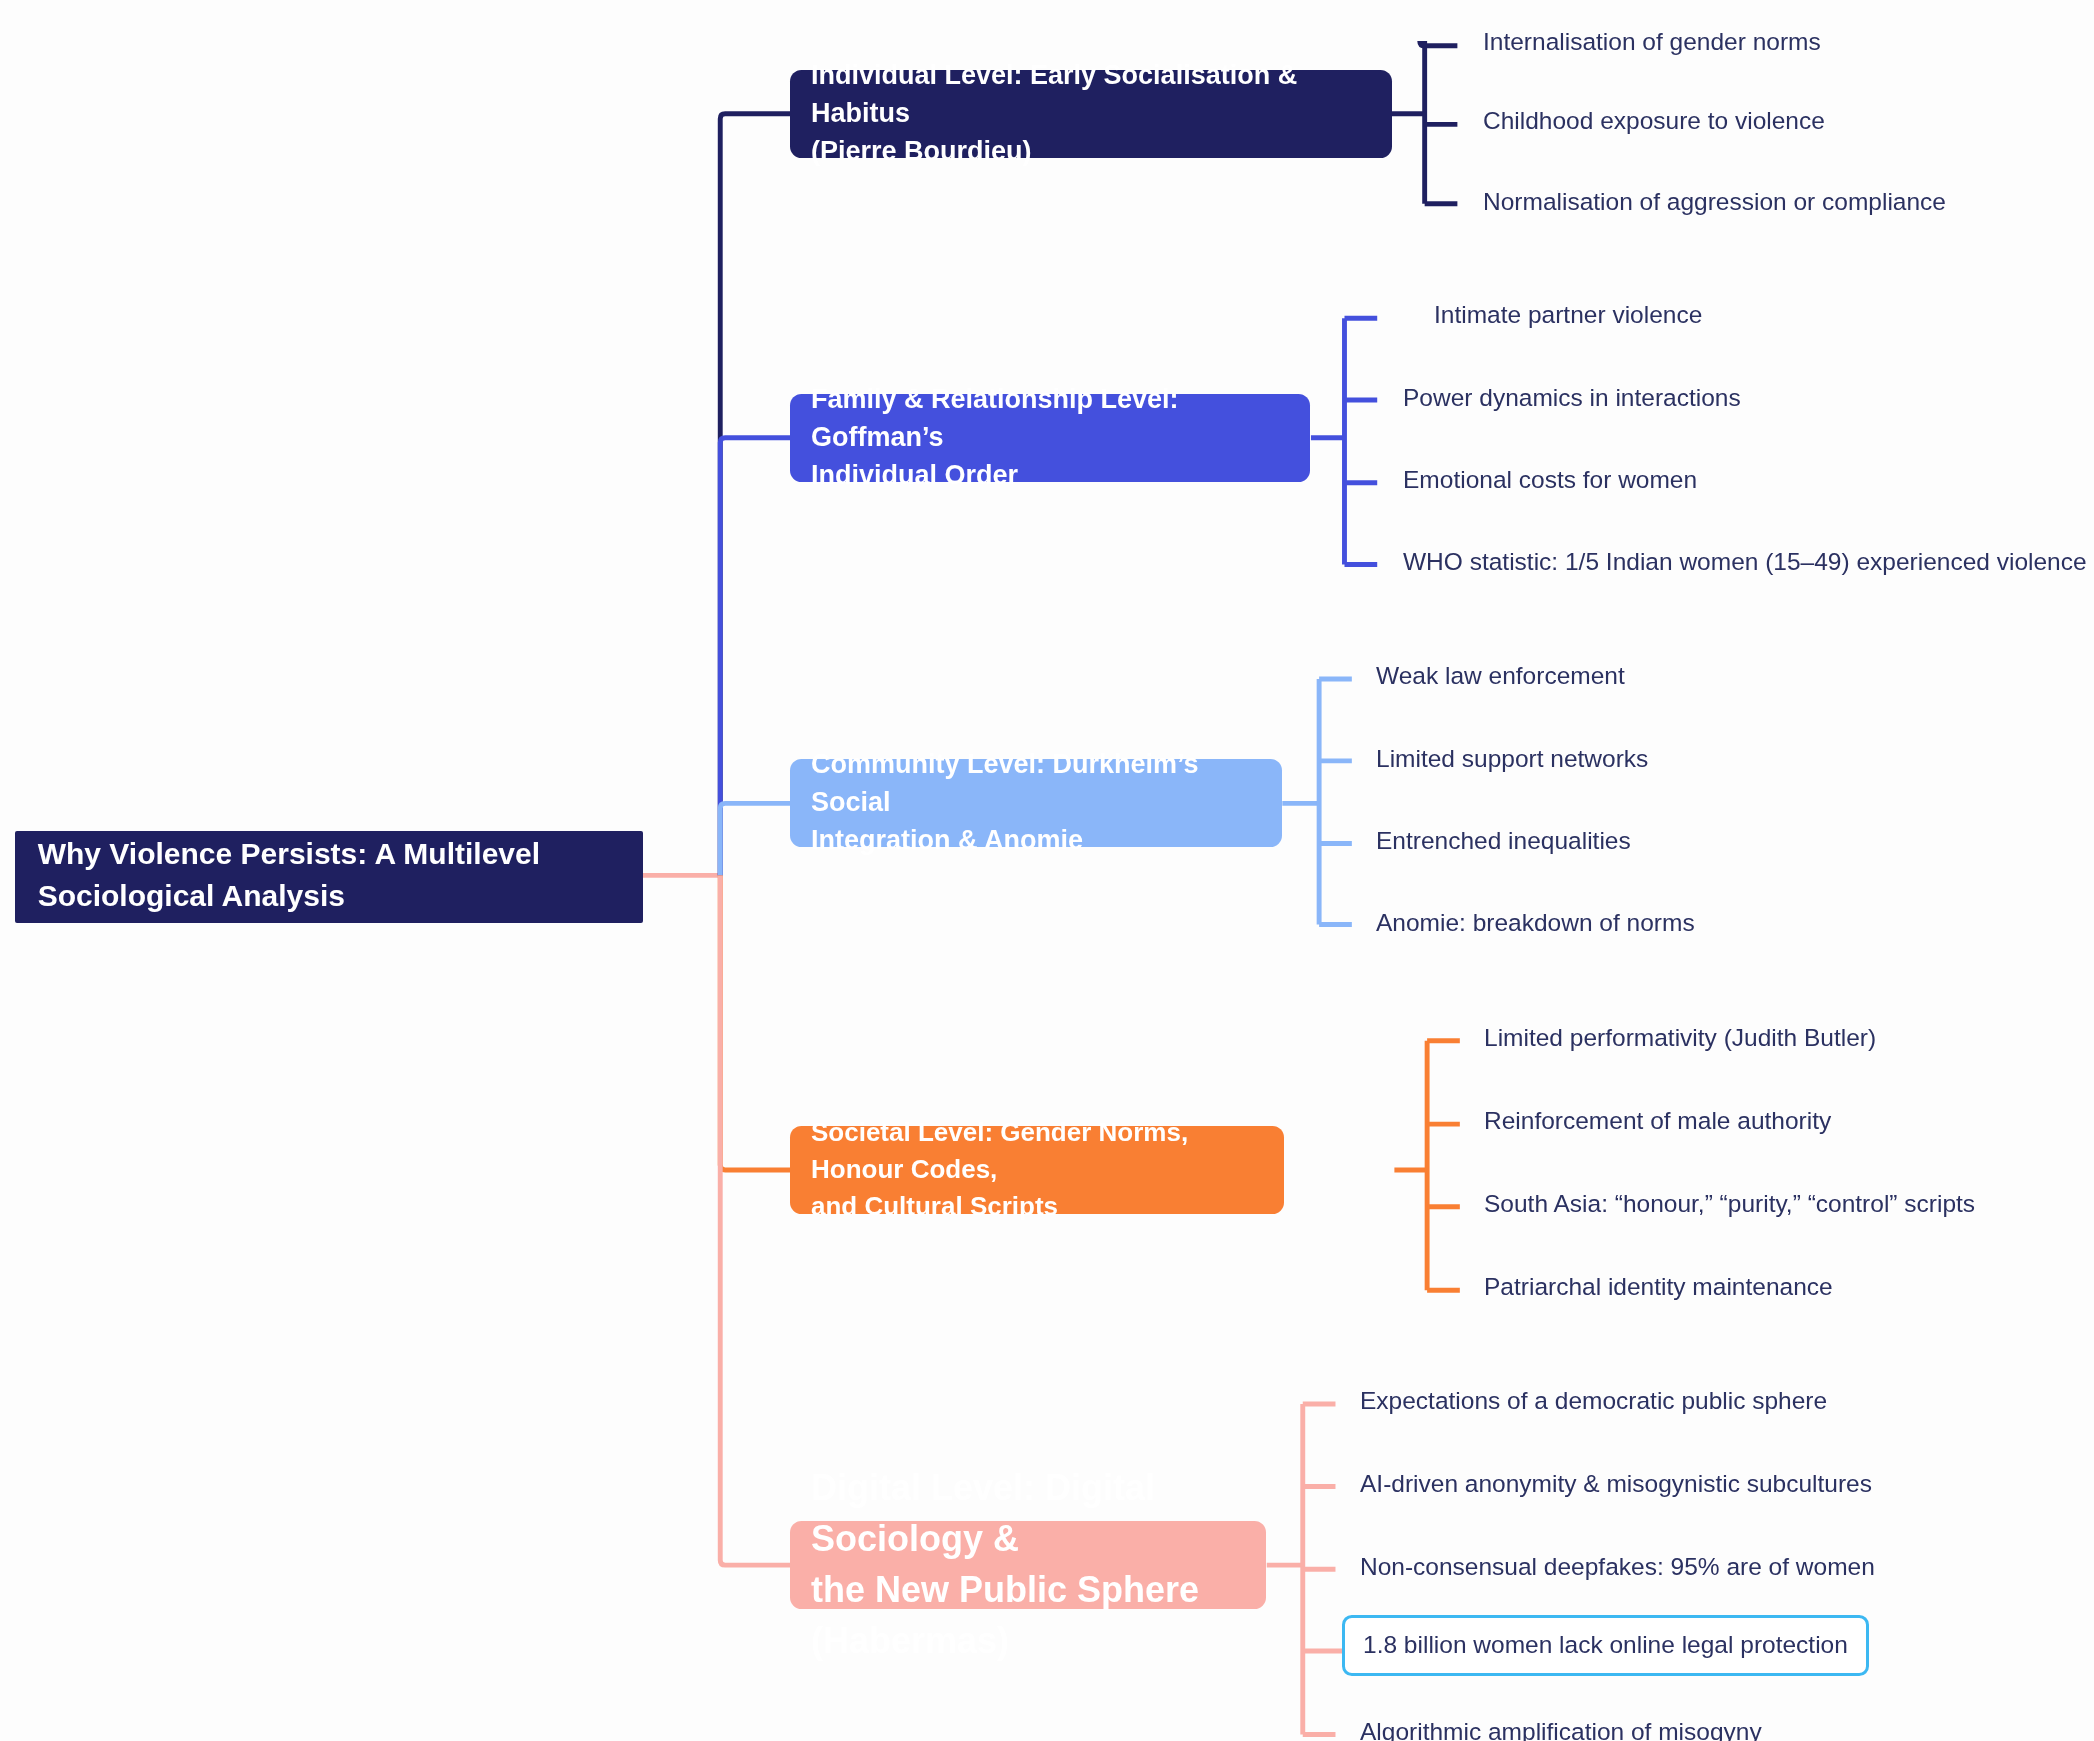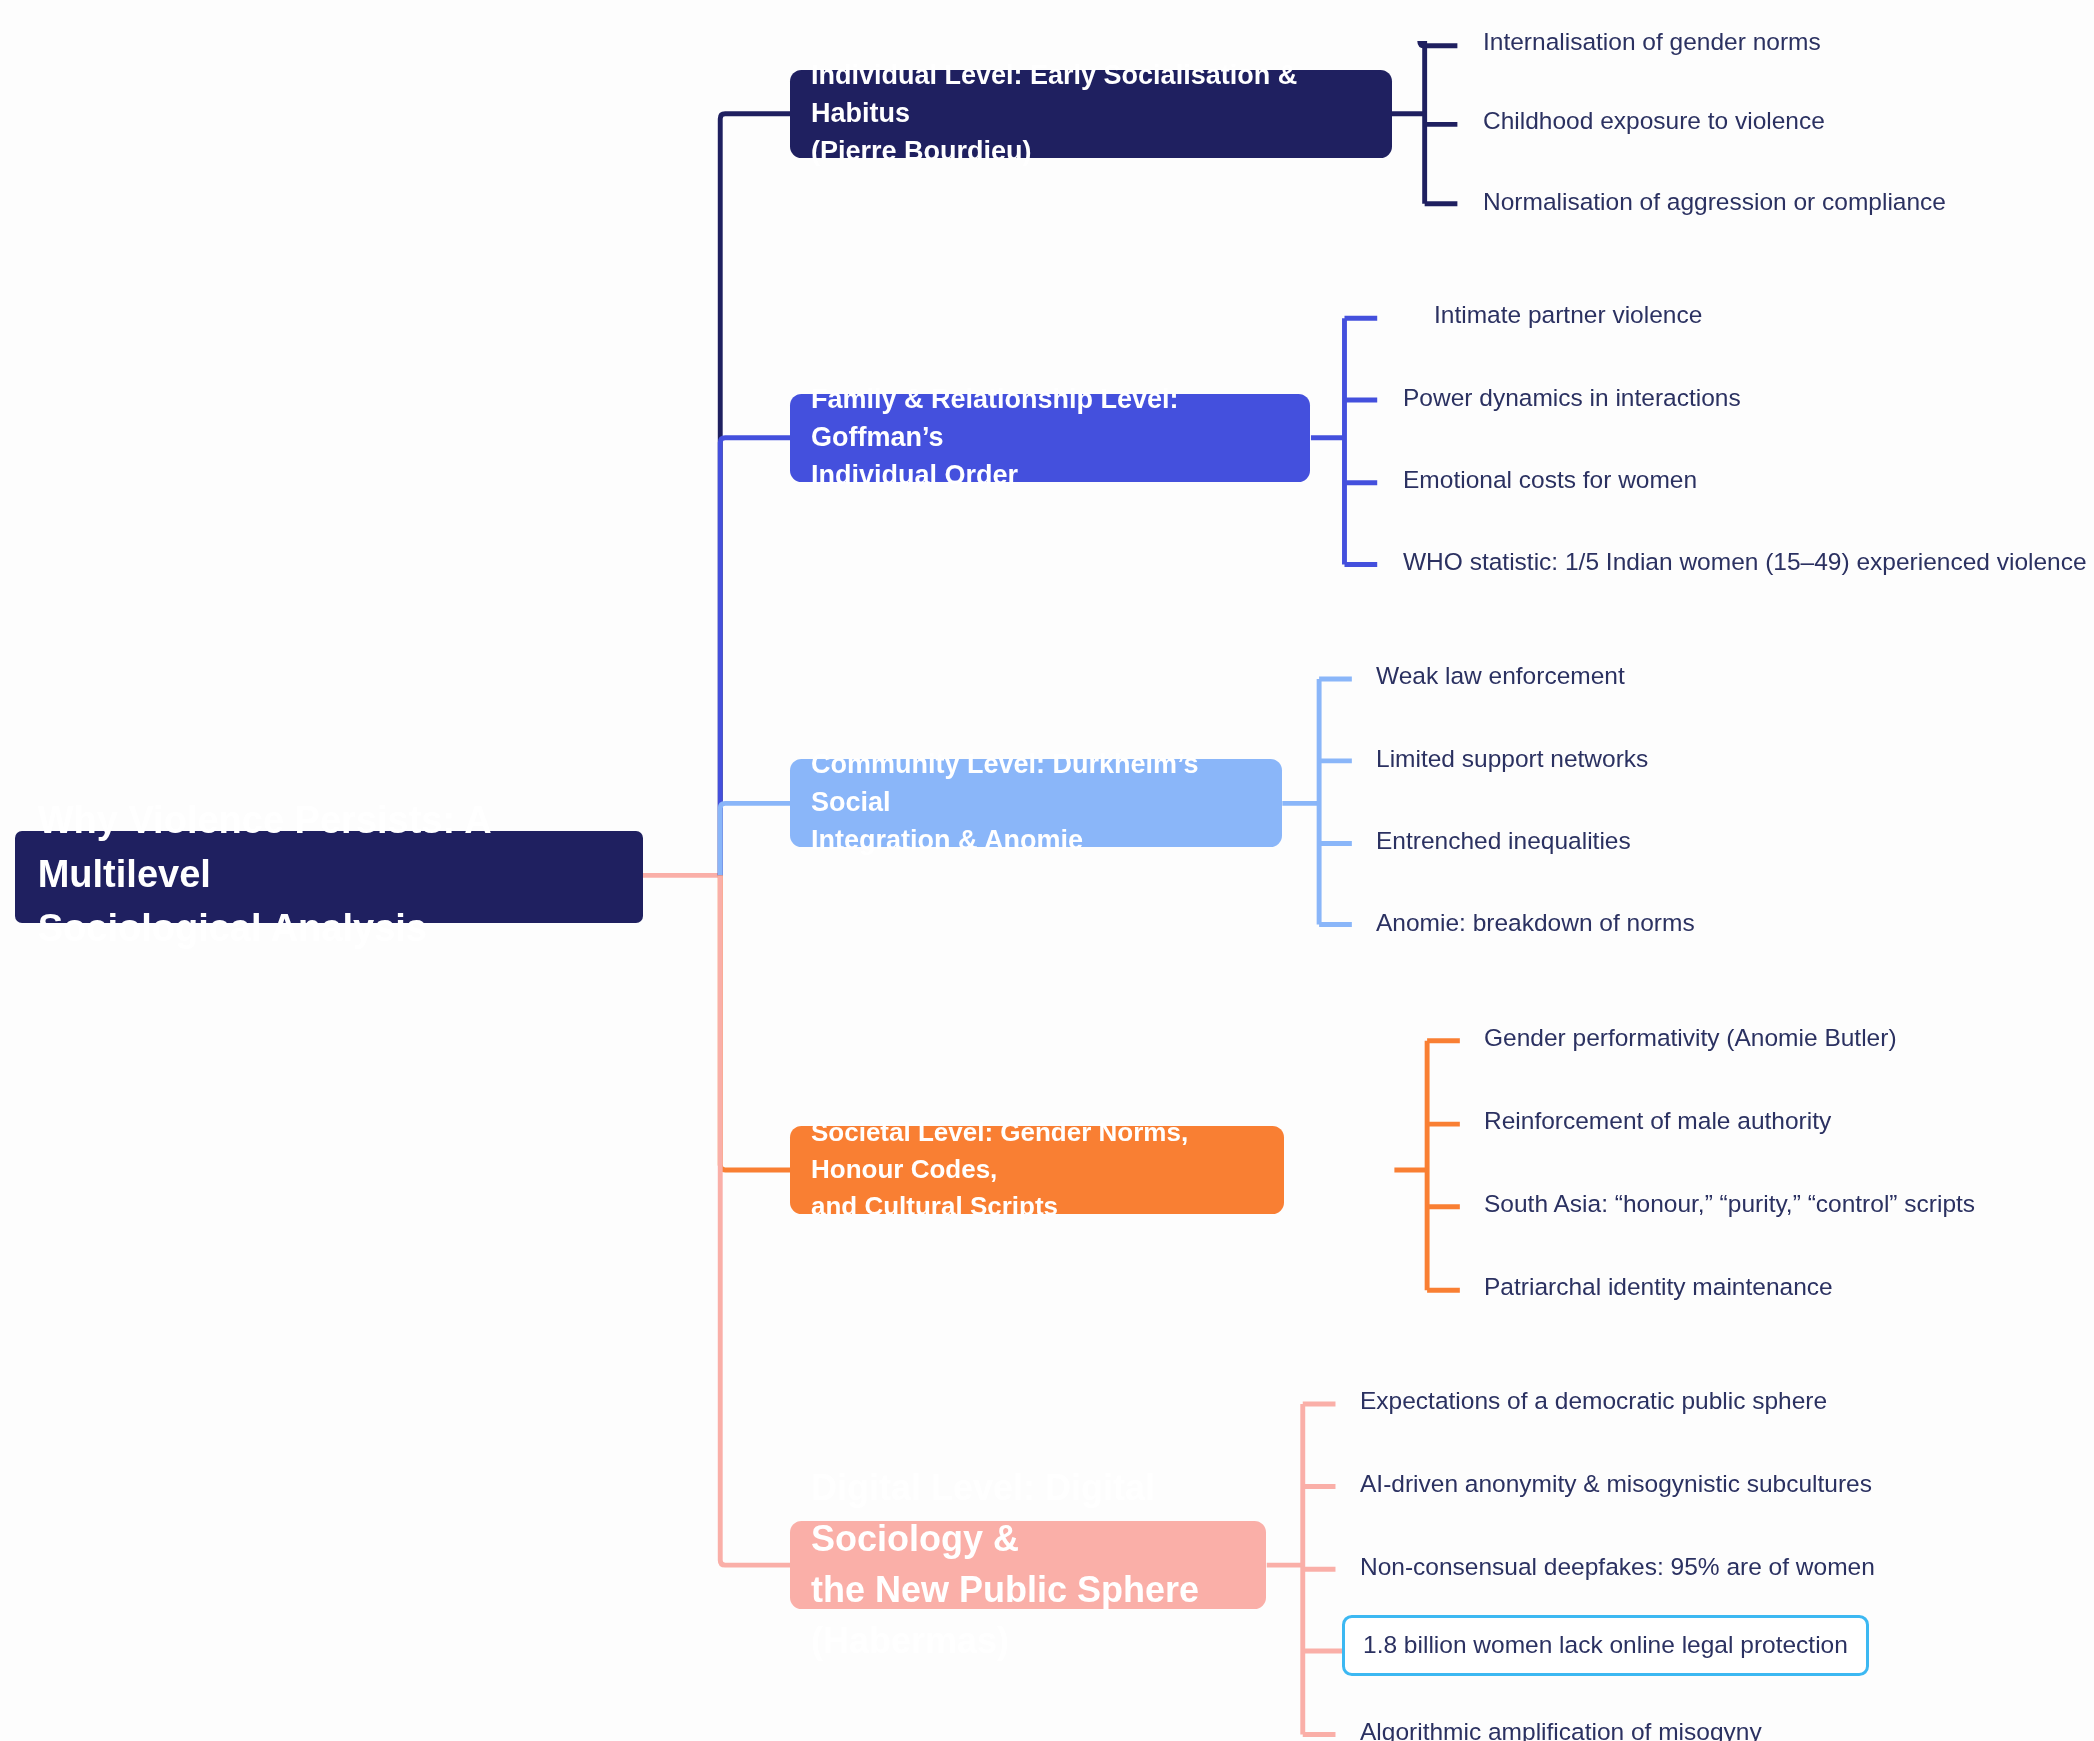--- a/index.html
+++ b/index.html
@@ -18,22 +18,22 @@
     box-sizing:border-box;
     border-radius:11.5px;
     color:#FFFFFF;
     font-weight:bold;
     line-height:1.42;
     display:flex;
     align-items:center;
     padding:13px 21px 14.7px 21px;
   }
   .node.root{
-    font-size:38px;
-    border-radius:7px;
+    font-size:30px;
+    border-radius:2px;
     padding:16.4px 23px 19.6px 23px;
   }
   .node span{display:block;}
 
   .leaf{
     position:absolute;
     color:#2B3161;
     font-size:24.5px;
     line-height:1.25;
     white-space:nowrap;
@@ -159,21 +159,21 @@
     <span>Anomie: breakdown of norms</span>
   </div>
 
   <div class="node" style="left:790px; top:1126px; width:494px; height:88px; background:#F97F33; font-size:26px;">
     <div>
       <span>Societal Level: Gender Norms, Honour Codes,</span>
       <span>and Cultural Scripts</span>
     </div>
   </div>
   <div class="leaf" style="left:1484px; top:1023px;">
-    <span>Gender performativity (Anomie Butler)</span>
+    <span>Limited performativity (Judith Butler)</span>
   </div>
   <div class="leaf" style="left:1484px; top:1106px;">
     <span>Reinforcement of male authority</span>
   </div>
   <div class="leaf" style="left:1484px; top:1189px;">
     <span>South Asia: “honour,” “purity,” “control” scripts</span>
   </div>
   <div class="leaf" style="left:1484px; top:1272px;">
     <span>Patriarchal identity maintenance</span>
   </div>

